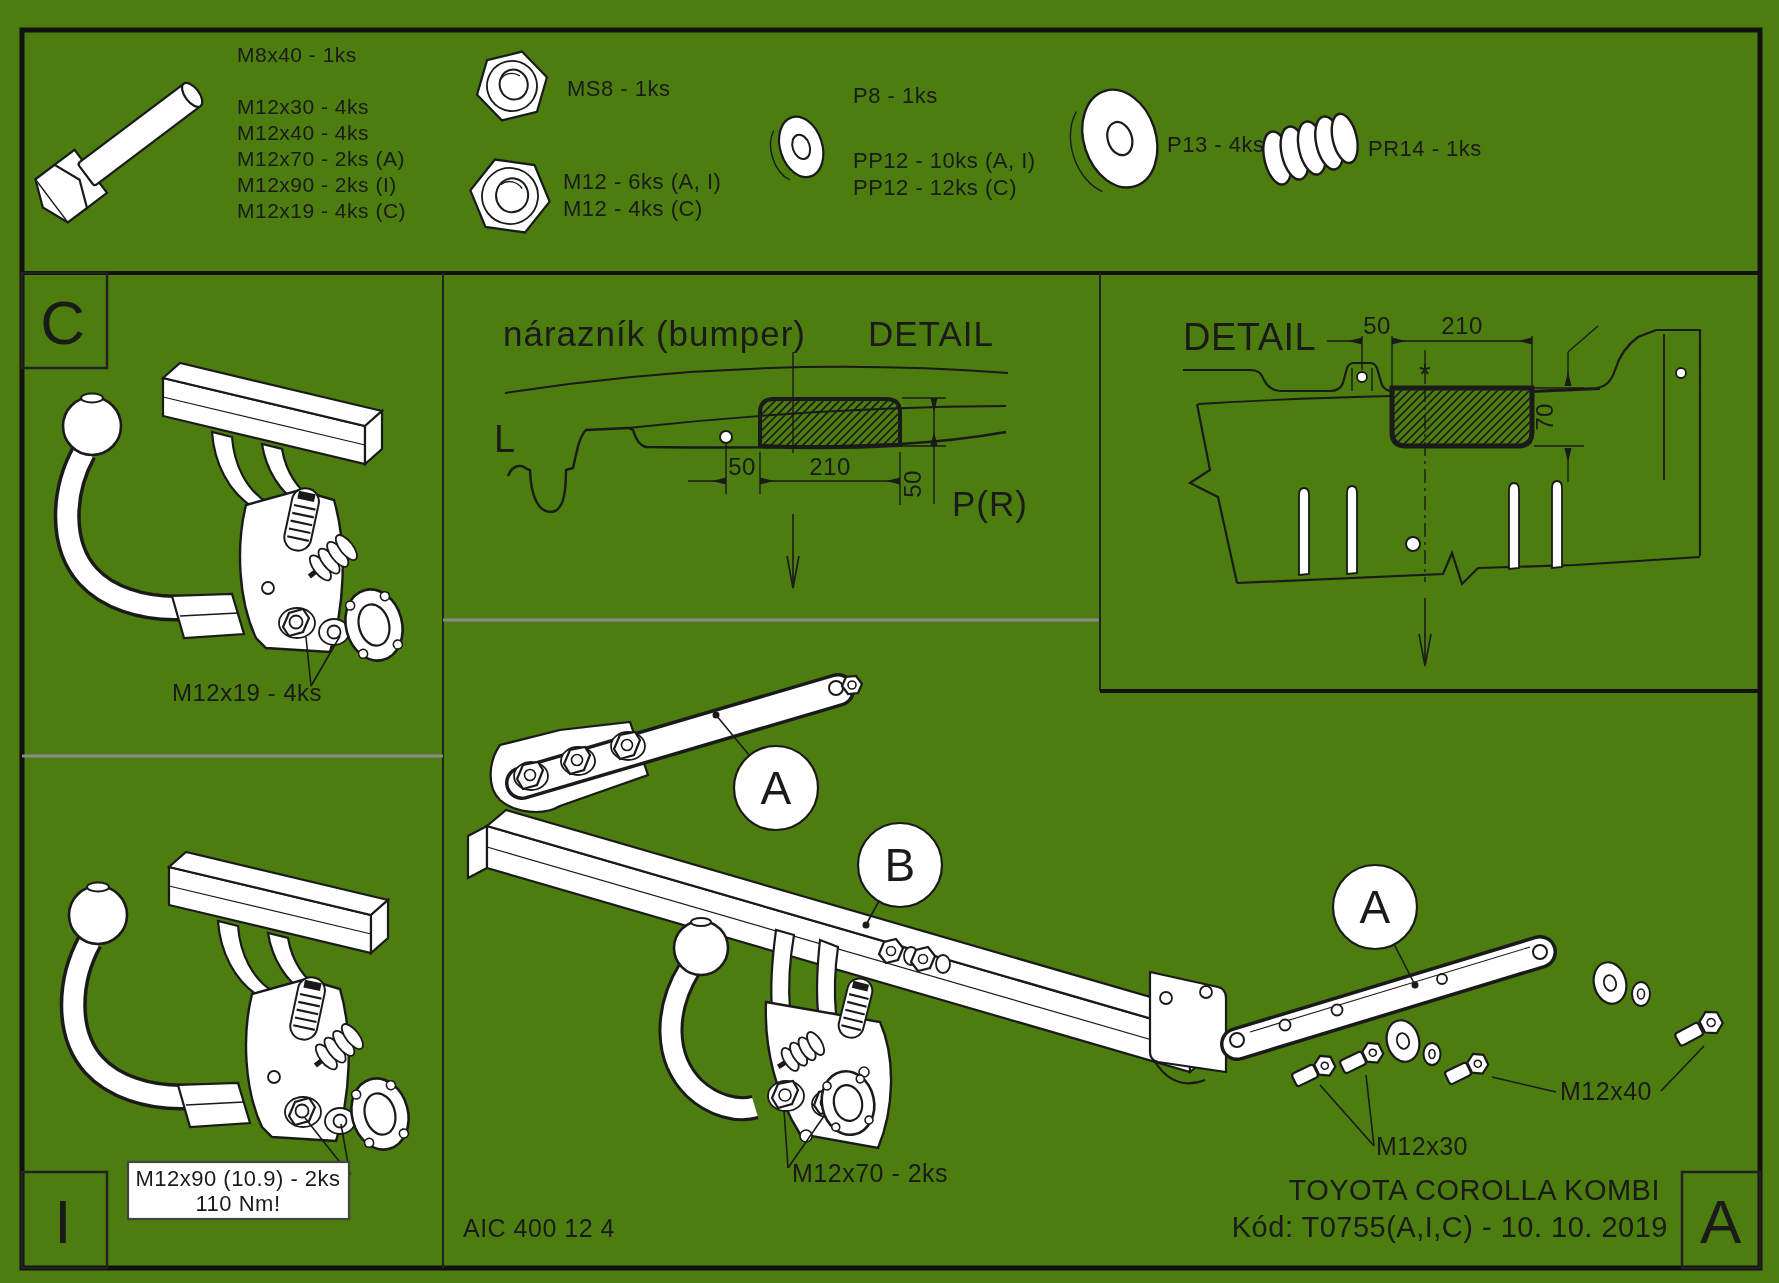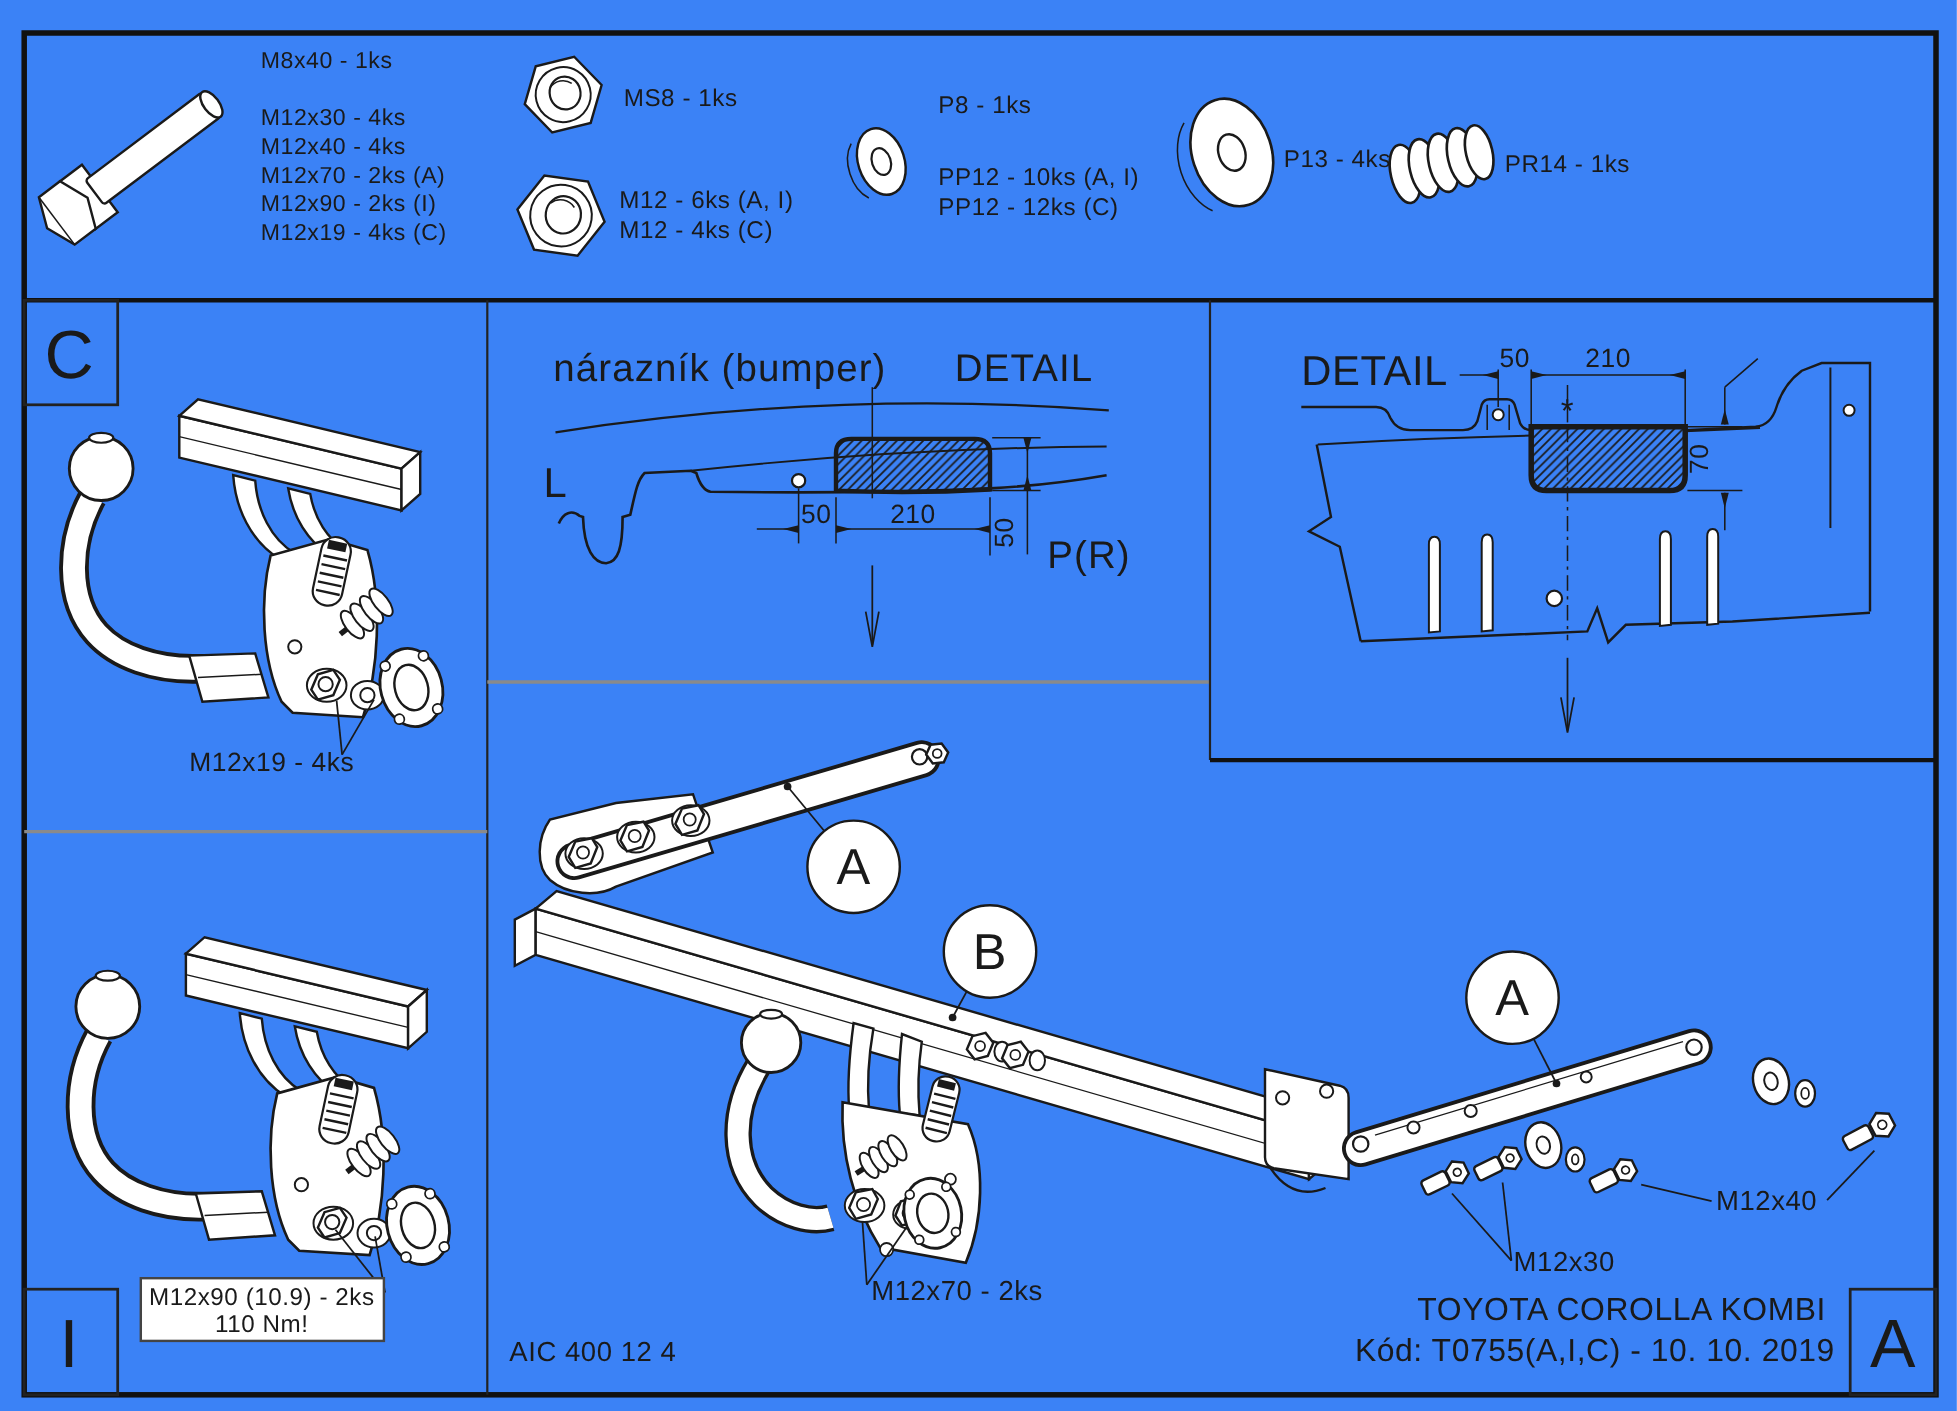--- a/index.html
+++ b/index.html
@@ -1,16 +1,16 @@
 <!DOCTYPE html>
 <html><head>
 <meta charset="utf-8">
 <style>
   html,body{margin:0;padding:0;background:#fff;}
-  .page{position:relative;width:1779px;height:1283px;background:#3b82f6;overflow:hidden;}
+  .page{position:relative;width:1779px;height:1283px;background:#4d7c0f;overflow:hidden;}
   svg{display:block;}
   text{font-family:"Liberation Sans","DejaVu Sans",sans-serif;fill:#1a1a1a;letter-spacing:.5px;}
   .t21{font-size:21px;}
   .t22{font-size:22px;}
   .t24{font-size:24px;}
   .t25{font-size:25px;}
   .t29{font-size:29px;}
   .t35{font-size:35px;letter-spacing:1px;}
   .t38{font-size:38px;}
   .big{font-size:62px;}

